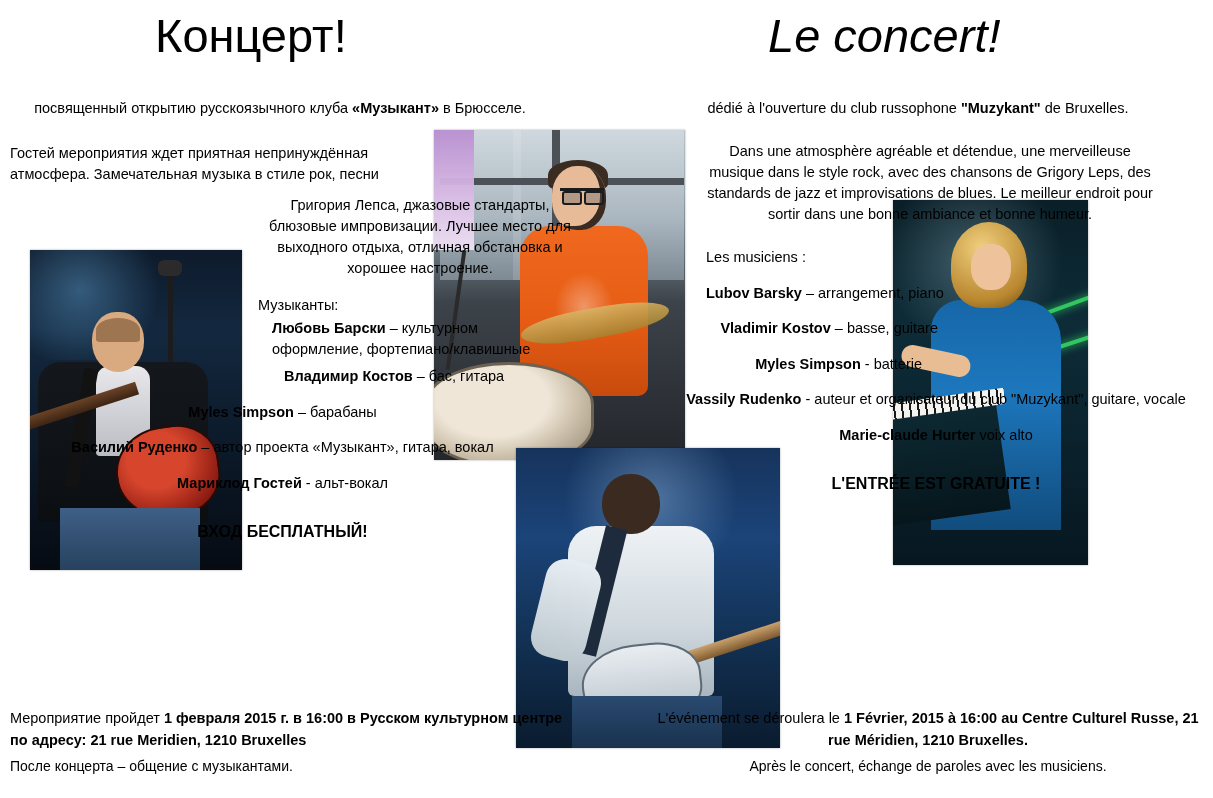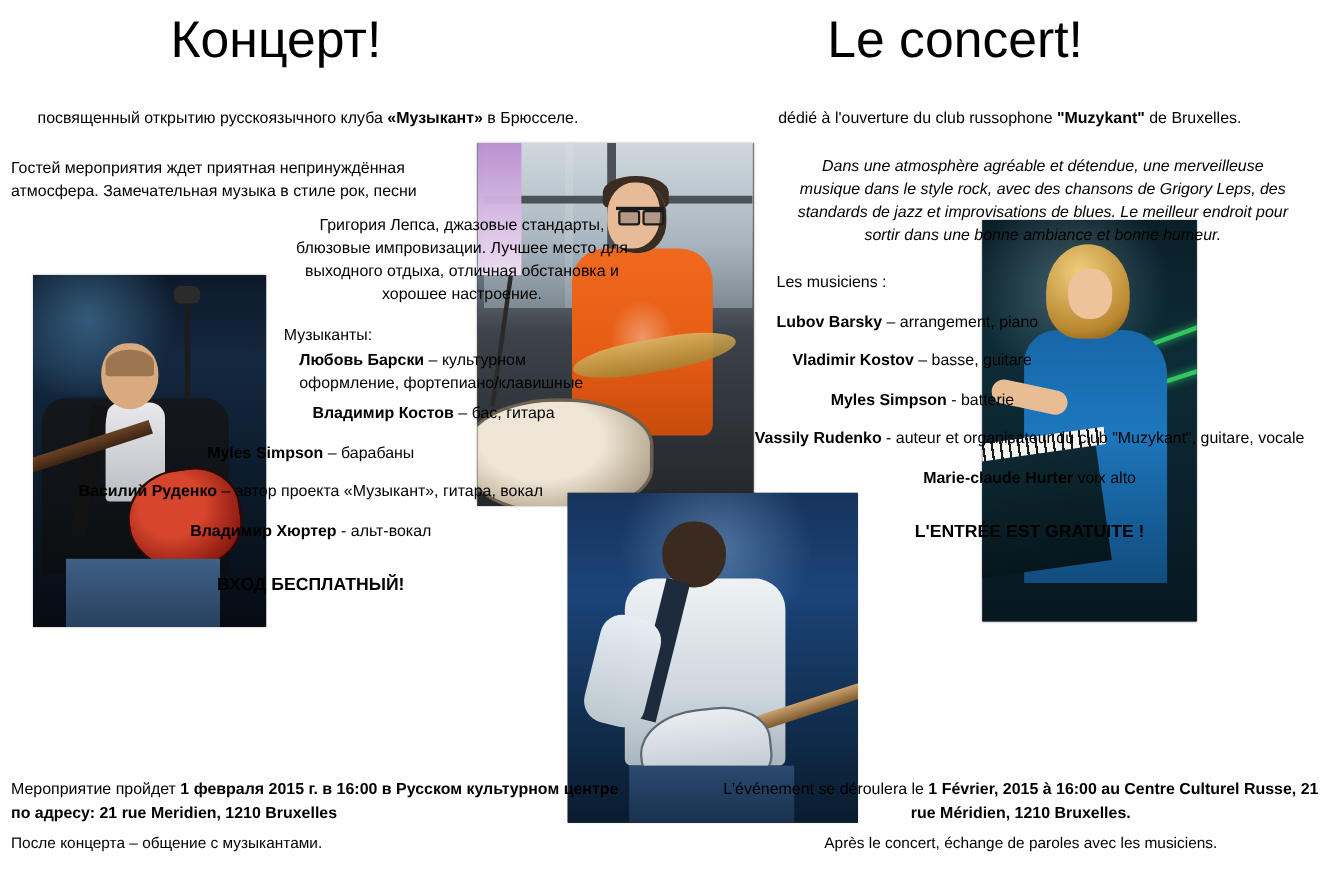--- a/index.html
+++ b/index.html
@@ -21,21 +21,21 @@
 
   
   .title {
     position: absolute;
     font-size: 47px;
     font-weight: 400;
     letter-spacing: 0px;
     white-space: nowrap;
   }
   #title-ru { left: 155px; top: 8px; }
-  #title-fr { left: 752px; top: 8px; }
+  #title-fr { left: 768px; top: 8px; font-style: italic; }
 
   
   .col {
     position: absolute;
     font-size: 14.5px;
     line-height: 1.45;
   }
   #col-ru { left: 10px; top: 98px; width: 565px; }
   #col-fr { left: 648px; top: 98px; width: 560px; }
 
@@ -381,34 +381,34 @@
     </div>
 
     <div style="width:565px;margin-left:-10px;margin-top:10px;">
       <p class="m-line t-center" style="margin-bottom:6px;">
         <span class="b">Myles Simpson</span><span> – барабаны</span>
       </p>
       <p class="m-line t-center" style="margin-bottom:6px;">
         <span class="b">Василий Руденко</span><span> – автор проекта «Музыкант», гитара, вокал</span>
       </p>
       <p class="m-line t-center">
-        <span class="b">Владимир Хюртер</span><span> - альт-вокал</span>
+        <span class="b">Мариклод Гостей</span><span> - альт-вокал</span>
       </p>
       <p class="free">ВХОД БЕСПЛАТНЫЙ!</p>
     </div>
 
   </div>
 
   <div class="col" id="col-fr">
 
     <p class="para t-center" style="width:540px;">
       <span>dédié à l'ouverture du club russophone </span><span class="b">"Muzykant"</span><span> de Bruxelles.</span>
     </p>
 
-    <p class="para t-center" style="width:460px;margin-left:70px;margin-top:22px;font-style:italic;">Dans une atmosphère agréable et détendue, une merveilleuse musique dans le style rock, avec des chansons de Grigory Leps, des standards de jazz et improvisations de blues. Le meilleur endroit pour sortir dans une bonne ambiance et bonne humeur.</p>
+    <p class="para t-center" style="width:460px;margin-left:52px;margin-top:22px;">Dans une atmosphère agréable et détendue, une merveilleuse musique dans le style rock, avec des chansons de Grigory Leps, des standards de jazz et improvisations de blues. Le meilleur endroit pour sortir dans une bonne ambiance et bonne humeur.</p>
 
     <div style="margin-left:58px;width:250px;margin-top:22px;">
       <p class="m-line">Les musiciens :</p>
       <p class="m-line" style="margin-top:2px;">
         <span class="b">Lubov Barsky</span><span> – arrangement, piano</span>
       </p>
       <p class="m-line t-right" style="width:232px;margin-top:4px;">
         <span class="b">Vladimir Kostov</span><span> – basse, guitare</span>
       </p>
       <p class="m-line t-right" style="width:216px;margin-top:4px;">

